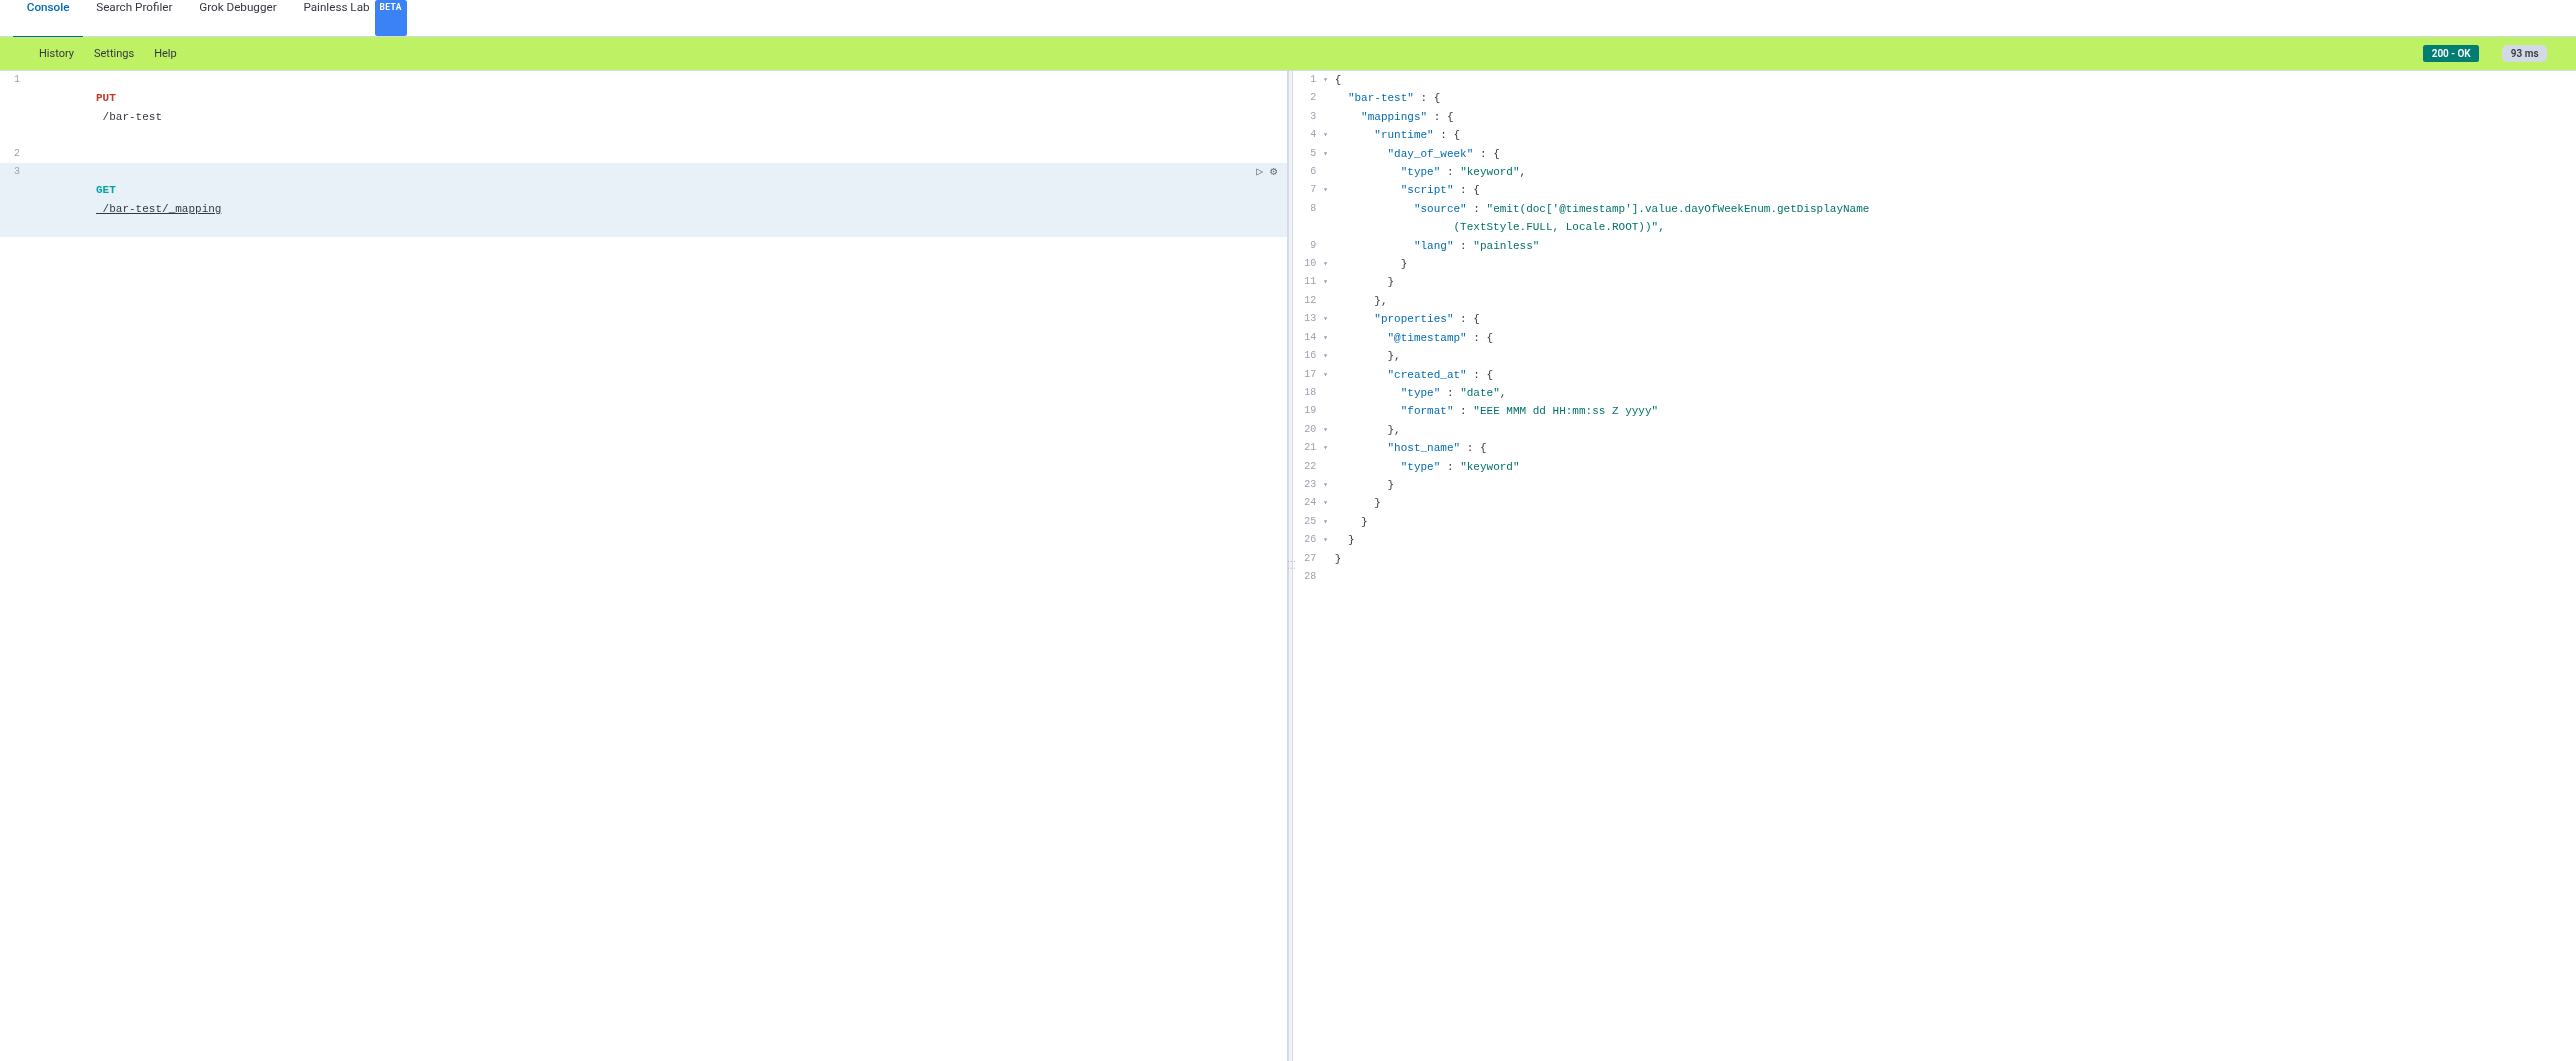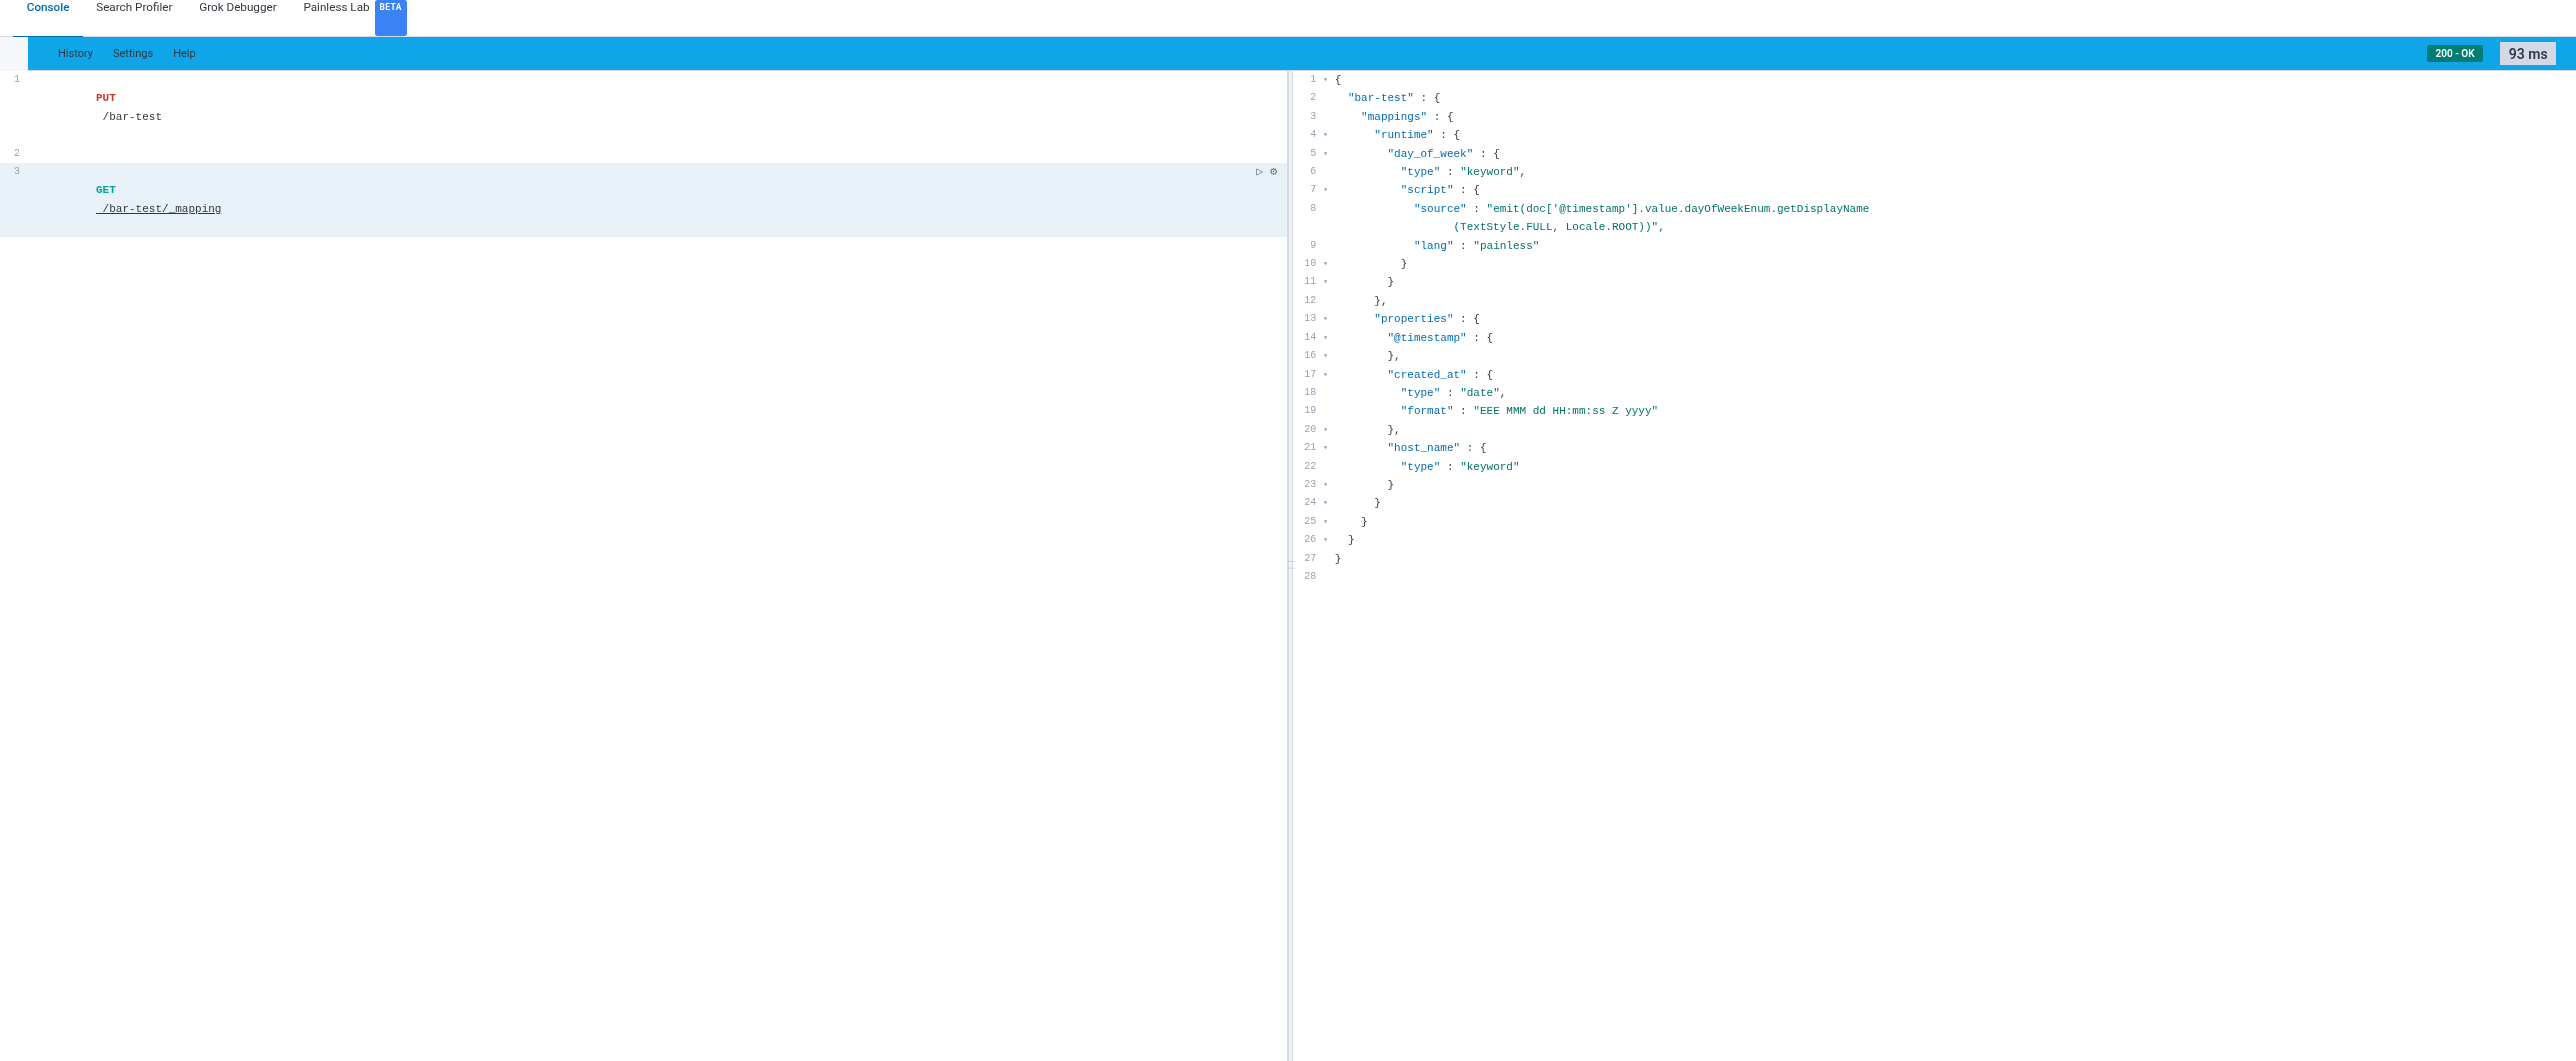--- a/index.html
+++ b/index.html
@@ -47,26 +47,25 @@
       padding: 1.7px 5px;
       border-radius: 2.5px;
       margin-left: 5px;
       letter-spacing: 0.4px;
     }
 
     
     .toolbar {
       display: flex;
       align-items: center;
-      background: #0ea5e9;
+      background: #bef264;
       border-bottom: 0.8px solid #d3dae6;
-      padding: 0 20px;
+      padding: 0 29px;
       height: 34px;
       flex-shrink: 0;
-      margin-left: 28px;
     }
     .toolbar-item {
       padding: 0 10px;
       height: 34px;
       display: flex;
       align-items: center;
       cursor: pointer;
       color: #343741;
       font-size: 11px;
     }
@@ -78,22 +77,22 @@
       padding: 3.4px 8.4px;
       border-radius: 2.5px;
       font-size: 10px;
       font-weight: 600;
       margin-left: auto;
     }
     .status-time {
       background: #d3dae6;
       color: #343741;
       padding: 3.4px 8.4px;
-      border-radius: 0;
-      font-size: 14px;
+      border-radius: 5px;
+      font-size: 10px;
       font-weight: 600;
       margin-left: 3.4px;
     }
 
     
     .main-content {
       display: flex;
       flex: 1;
       overflow: hidden;
     }
@@ -256,21 +255,21 @@
 <div class="toolbar">
   <div class="toolbar-item">
     <span>History</span>
   </div>
   <div class="toolbar-item">
     <span>Settings</span>
   </div>
   <div class="toolbar-item">
     <span>Help</span>
   </div>
-  <div style="margin-left:auto; display:flex; align-items:center; gap:14px;">
+  <div style="margin-left:auto; display:flex; align-items:center; gap:20px;">
     <span class="status-ok">200 - OK</span>
     <span class="status-time">93 ms</span>
   </div>
 </div>
 
 <div class="main-content">
 
   <div class="editor-panel">
     <div class="editor-content">
 

